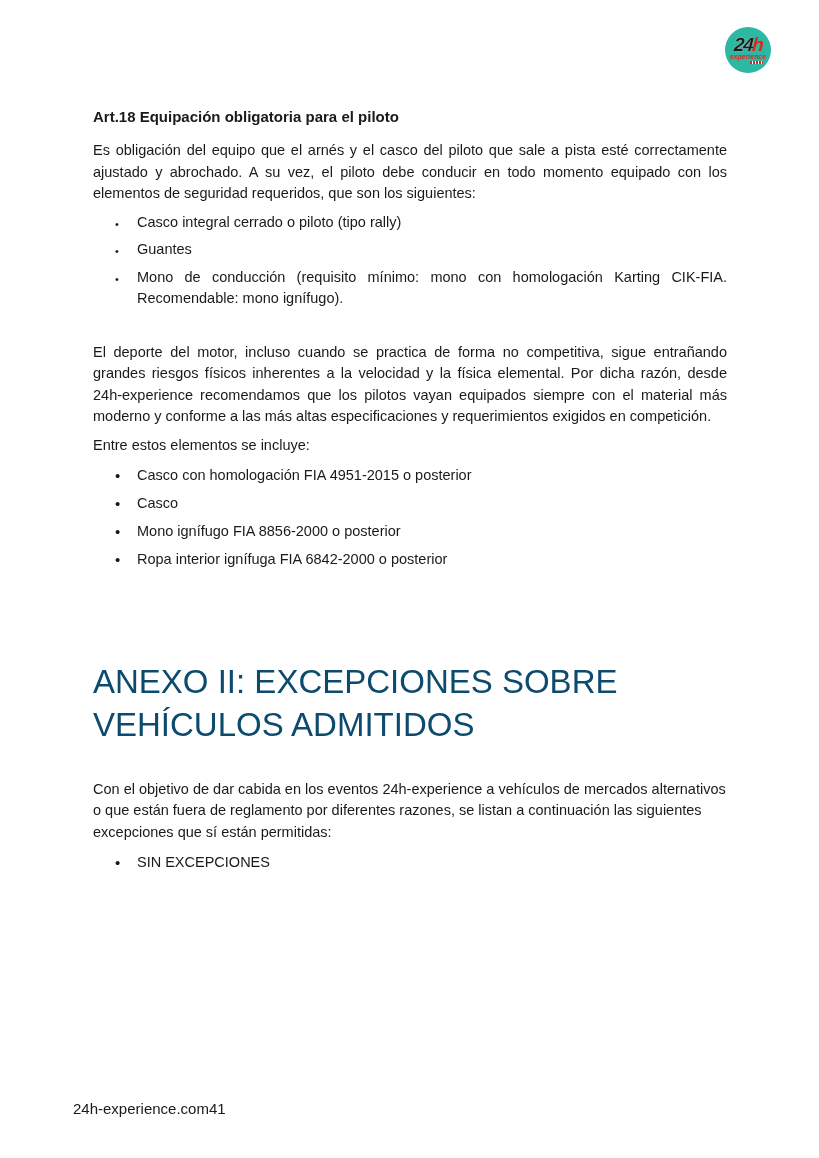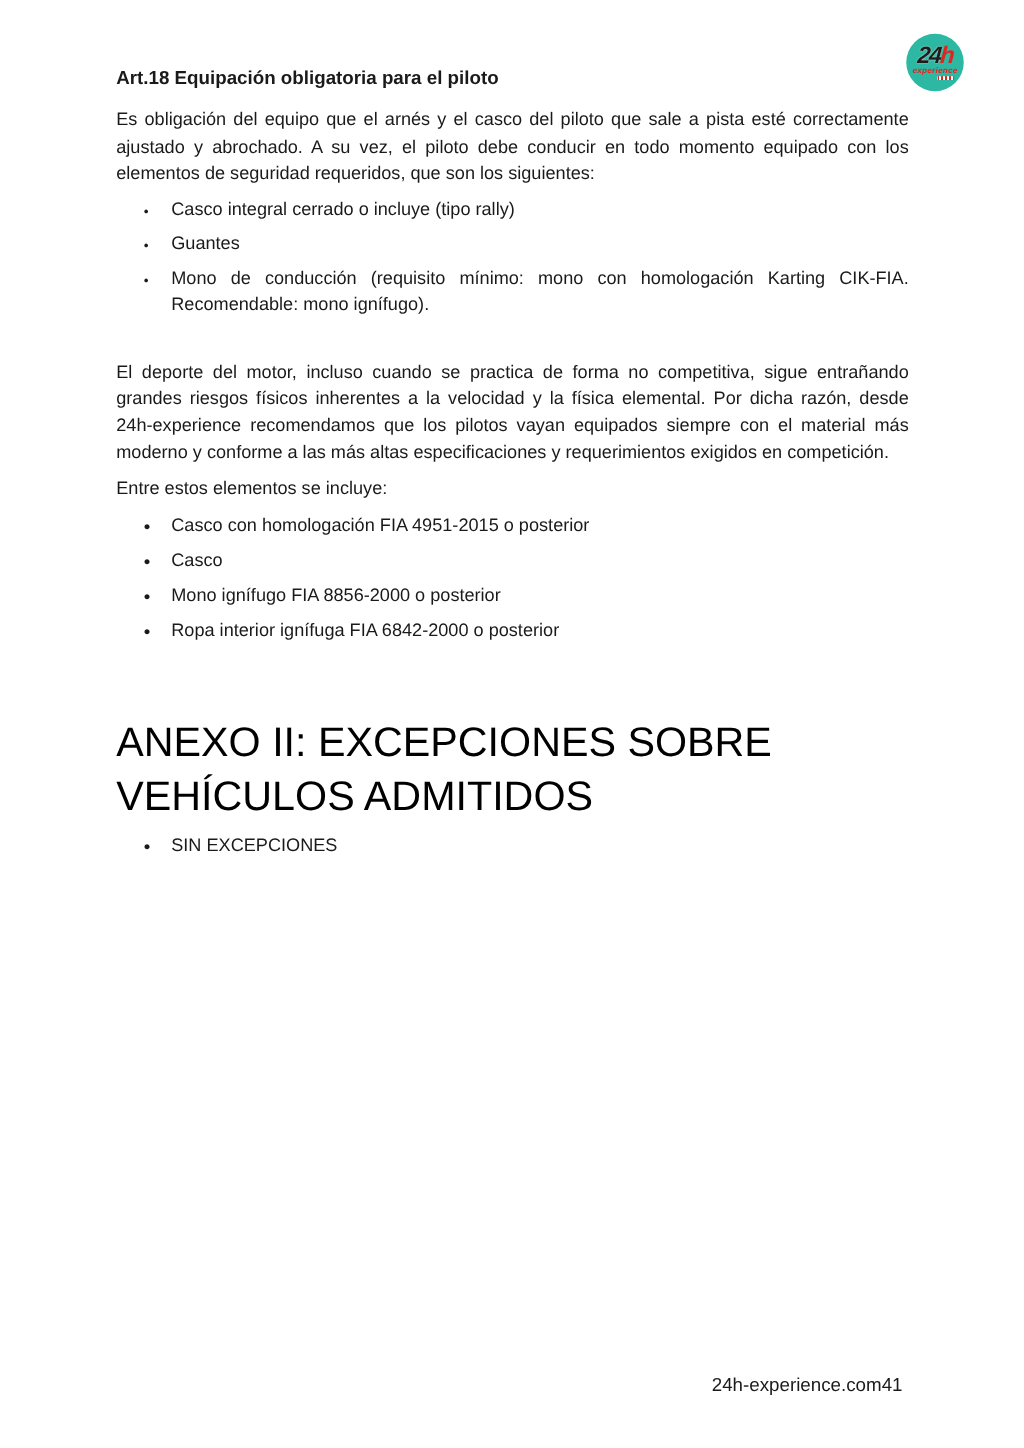--- a/index.html
+++ b/index.html
@@ -31,21 +31,21 @@
     font-style:italic; font-weight:bold;
     font-size:6.5px; line-height:6px; letter-spacing:0.2px;
     color:#e0251f; margin-top:1px;
   }
   .logo-flag {
     width:13px; height:3px; margin-top:1px; margin-left:16px;
     background:repeating-linear-gradient(90deg,#e0251f 0 1.5px,#ffffff 1.5px 3px);
   }
 
   
-  .content { width:634px; margin-left:93px; padding-top:52px; }
+  .content { width:634px; margin-left:93px; padding-top:106px; }
 
   .art-heading {
     font-size:15px; font-weight:bold; line-height:22px;
     margin:0;
   }
   p {
     font-size:14.5px; line-height:21.5px; margin:0;
   }
   .justify { text-align:justify; }
 
@@ -60,27 +60,27 @@
   ul.list-a { margin-top:7px; }
   ul.list-a li::before { font-size:11px; top:2px; }
   ul.list-b { margin-top:9px; }
   ul.list-b li { margin-top:6.5px; }
   ul.list-b li::before { font-size:15px; }
   ul.list-c { margin-top:9px; }
   ul.list-c li::before { font-size:15px; }
 
   .annex-title {
     font-size:33px; font-weight:normal; line-height:43px;
-    margin:55px 0 0 0; color:#000000;
+    margin:89px 0 0 0; color:#0c4a6e;
   }
 
   
   .footer {
     position:absolute; top:1099px; left:73px; right:97px;
-    display:flex; justify-content:flex-end;
+    display:flex; justify-content:flex-start;
     font-size:15px; line-height:20px; color:#1a1a1a;
   }
 </style>
 </head>
 <body>
 
 <div class="page">
 
   <div class="logo">
     <div class="logo-line"><span class="logo-num">24</span><span class="logo-h">h</span></div>
@@ -88,38 +88,39 @@
     <div class="logo-flag"></div>
   </div>
 
   <div class="content">
 
     <h1 class="art-heading">Art.18 Equipación obligatoria para el piloto</h1>
 
     <p class="p-intro justify">Es obligación del equipo que el arnés y el casco del piloto que sale a pista esté correctamente ajustado y abrochado. A su vez, el piloto debe conducir en todo momento equipado con los elementos de seguridad requeridos, que son los siguientes:</p>
 
     <ul class="list list-a">
-      <li>Casco integral cerrado o incluye (tipo rally)</li>
+      <li>Casco integral cerrado o piloto (tipo rally)</li>
       <li>Guantes</li>
       <li class="justify">Mono de conducción (requisito mínimo: mono con homologación Karting CIK-FIA. Recomendable: mono ignífugo).</li>
     </ul>
 
     <p class="p-safety justify">El deporte del motor, incluso cuando se practica de forma no competitiva, sigue entrañando grandes riesgos físicos inherentes a la velocidad y la física elemental. Por dicha razón, desde 24h-experience recomendamos que los pilotos vayan equipados siempre con el material más moderno y conforme a las más altas especificaciones y requerimientos exigidos en competición.</p>
 
     <p class="p-entre">Entre estos elementos se incluye:</p>
 
     <ul class="list list-b">
       <li>Casco con homologación FIA 4951-2015 o posterior</li>
       <li>Casco</li>
       <li>Mono ignífugo FIA 8856-2000 o posterior</li>
       <li>Ropa interior ignífuga FIA 6842-2000 o posterior</li>
     </ul>
 
     <h2 class="annex-title">ANEXO II: EXCEPCIONES SOBRE VEHÍCULOS ADMITIDOS</h2>
 
+    <p class="p-annex">Con el objetivo de dar cabida en los eventos 24h-experience a vehículos de mercados alternativos o que están fuera de reglamento por diferentes razones, se listan a continuación las siguientes excepciones que sí están permitidas:</p>
 
     <ul class="list list-c">
       <li>SIN EXCEPCIONES</li>
     </ul>
 
   </div>
 
   <div class="footer">
     <span>24h-experience.com</span>
     <span>41</span>

